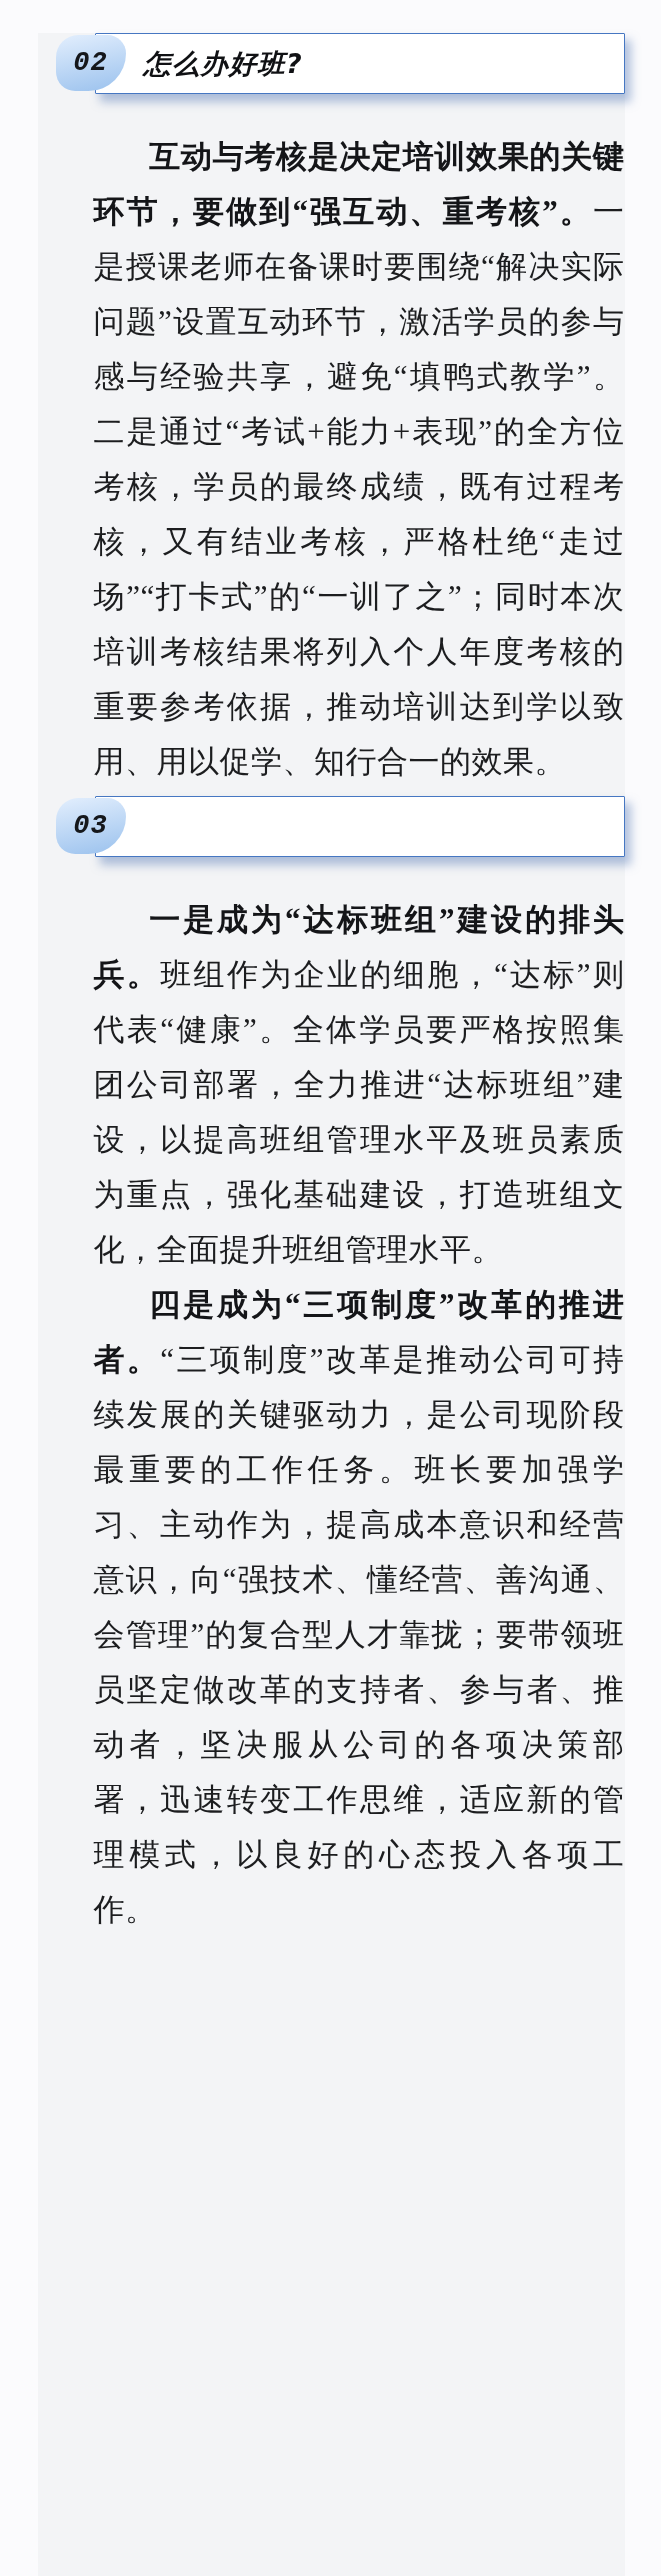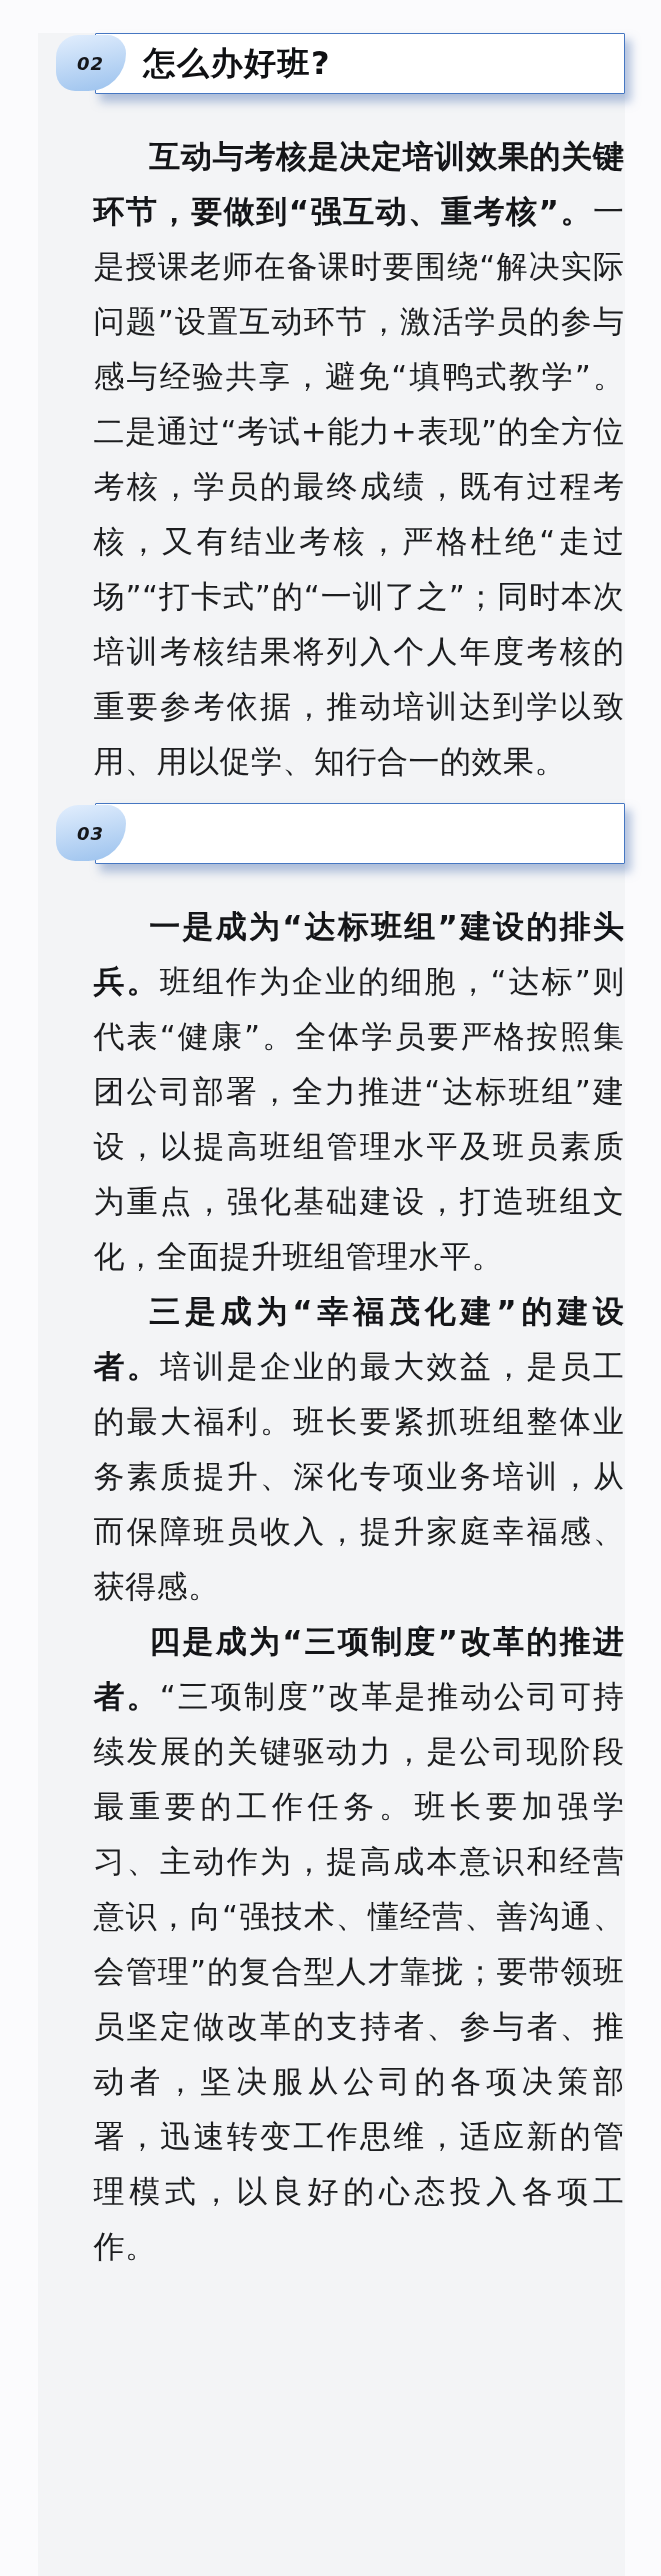--- a/index.html
+++ b/index.html
@@ -44,57 +44,60 @@
     height: 56px;
     border-radius: 28px 23px 47px 24px;
     background: linear-gradient(168deg, #ddebfc 8%, #9dc3ee 96%);
     display: flex;
     align-items: center;
     justify-content: center;
   }
   .badge span {
     font-style: italic;
     font-weight: 600;
-    font-size: 18px;
+    font-size: 27px;
     color: #15171b;
     letter-spacing: 1px;
+    font-family: Liberation Mono, monospace;
   }
   .sec-title {
     margin: 0 0 0 48px;
-    font-size: 32px;
+    font-size: 27px;
     line-height: 1.1;
     font-weight: bold;
+    font-style: italic;
     color: #101114;
     letter-spacing: 1.5px;
     white-space: nowrap;
   }
 
   
   .sec-body {
     margin-left: 56px;  
     margin-right: 0px;
   }
   .sec-body p {
     margin: 0;
     font-size: 31px;
     line-height: 55px;
     text-align: justify;
     text-indent: 1.8em;
     color: #1c1d1f;
     letter-spacing: 0.5px;
+    font-family: Liberation Serif, serif;
   }
   .sec-body p strong {
     font-weight: bold;
     color: #141518;
   }
 
   
   #sec02 .sec-header { margin-top: 33px; }
   #sec02 .sec-body   { padding-top: 35px; }
-  #sec03 .sec-header { margin-top: 14px; }
+  #sec03 .sec-header { margin-top: 7px; }
   #sec03 .sec-body   { padding-top: 35px; }
 </style>
 </head>
 <body>
 
 <div class="canvas">
 
   <section class="section" id="sec02">
     <div class="sec-header">
       <div class="badge">
@@ -108,19 +111,18 @@
   </section>
 
   <section class="section" id="sec03">
     <div class="sec-header">
       <div class="badge">
         <span>03</span>
       </div>
     </div>
     <div class="sec-body">
       <p><strong>一是成为“达标班组”建设的排头兵。</strong><span>班组作为企业的细胞，“达标”则代表“健康”。全体学员要严格按照集团公司部署，全力推进“达标班组”建设，以提高班组管理水平及班员素质为重点，强化基础建设，打造班组文化，全面提升班组管理水平。</span></p>
-      <p><strong>三是成为“幸福茂化建”的建设者。</strong><span>培训是企业的最大效益，是员工的最大福利。班长要紧抓班组整体业务素质提升、深化专项业务培训，从而保障班员收入，提升家庭幸福感、获得感。</span></p>
       <p><strong>四是成为“三项制度”改革的推进者。</strong><span>“三项制度”改革是推动公司可持续发展的关键驱动力，是公司现阶段最重要的工作任务。班长要加强学习、主动作为，提高成本意识和经营意识，向“强技术、懂经营、善沟通、会管理”的复合型人才靠拢；要带领班员坚定做改革的支持者、参与者、推动者，坚决服从公司的各项决策部署，迅速转变工作思维，适应新的管理模式，以良好的心态投入各项工作。</span></p>
     </div>
   </section>
 
 </div>
 
 
 </body></html>

